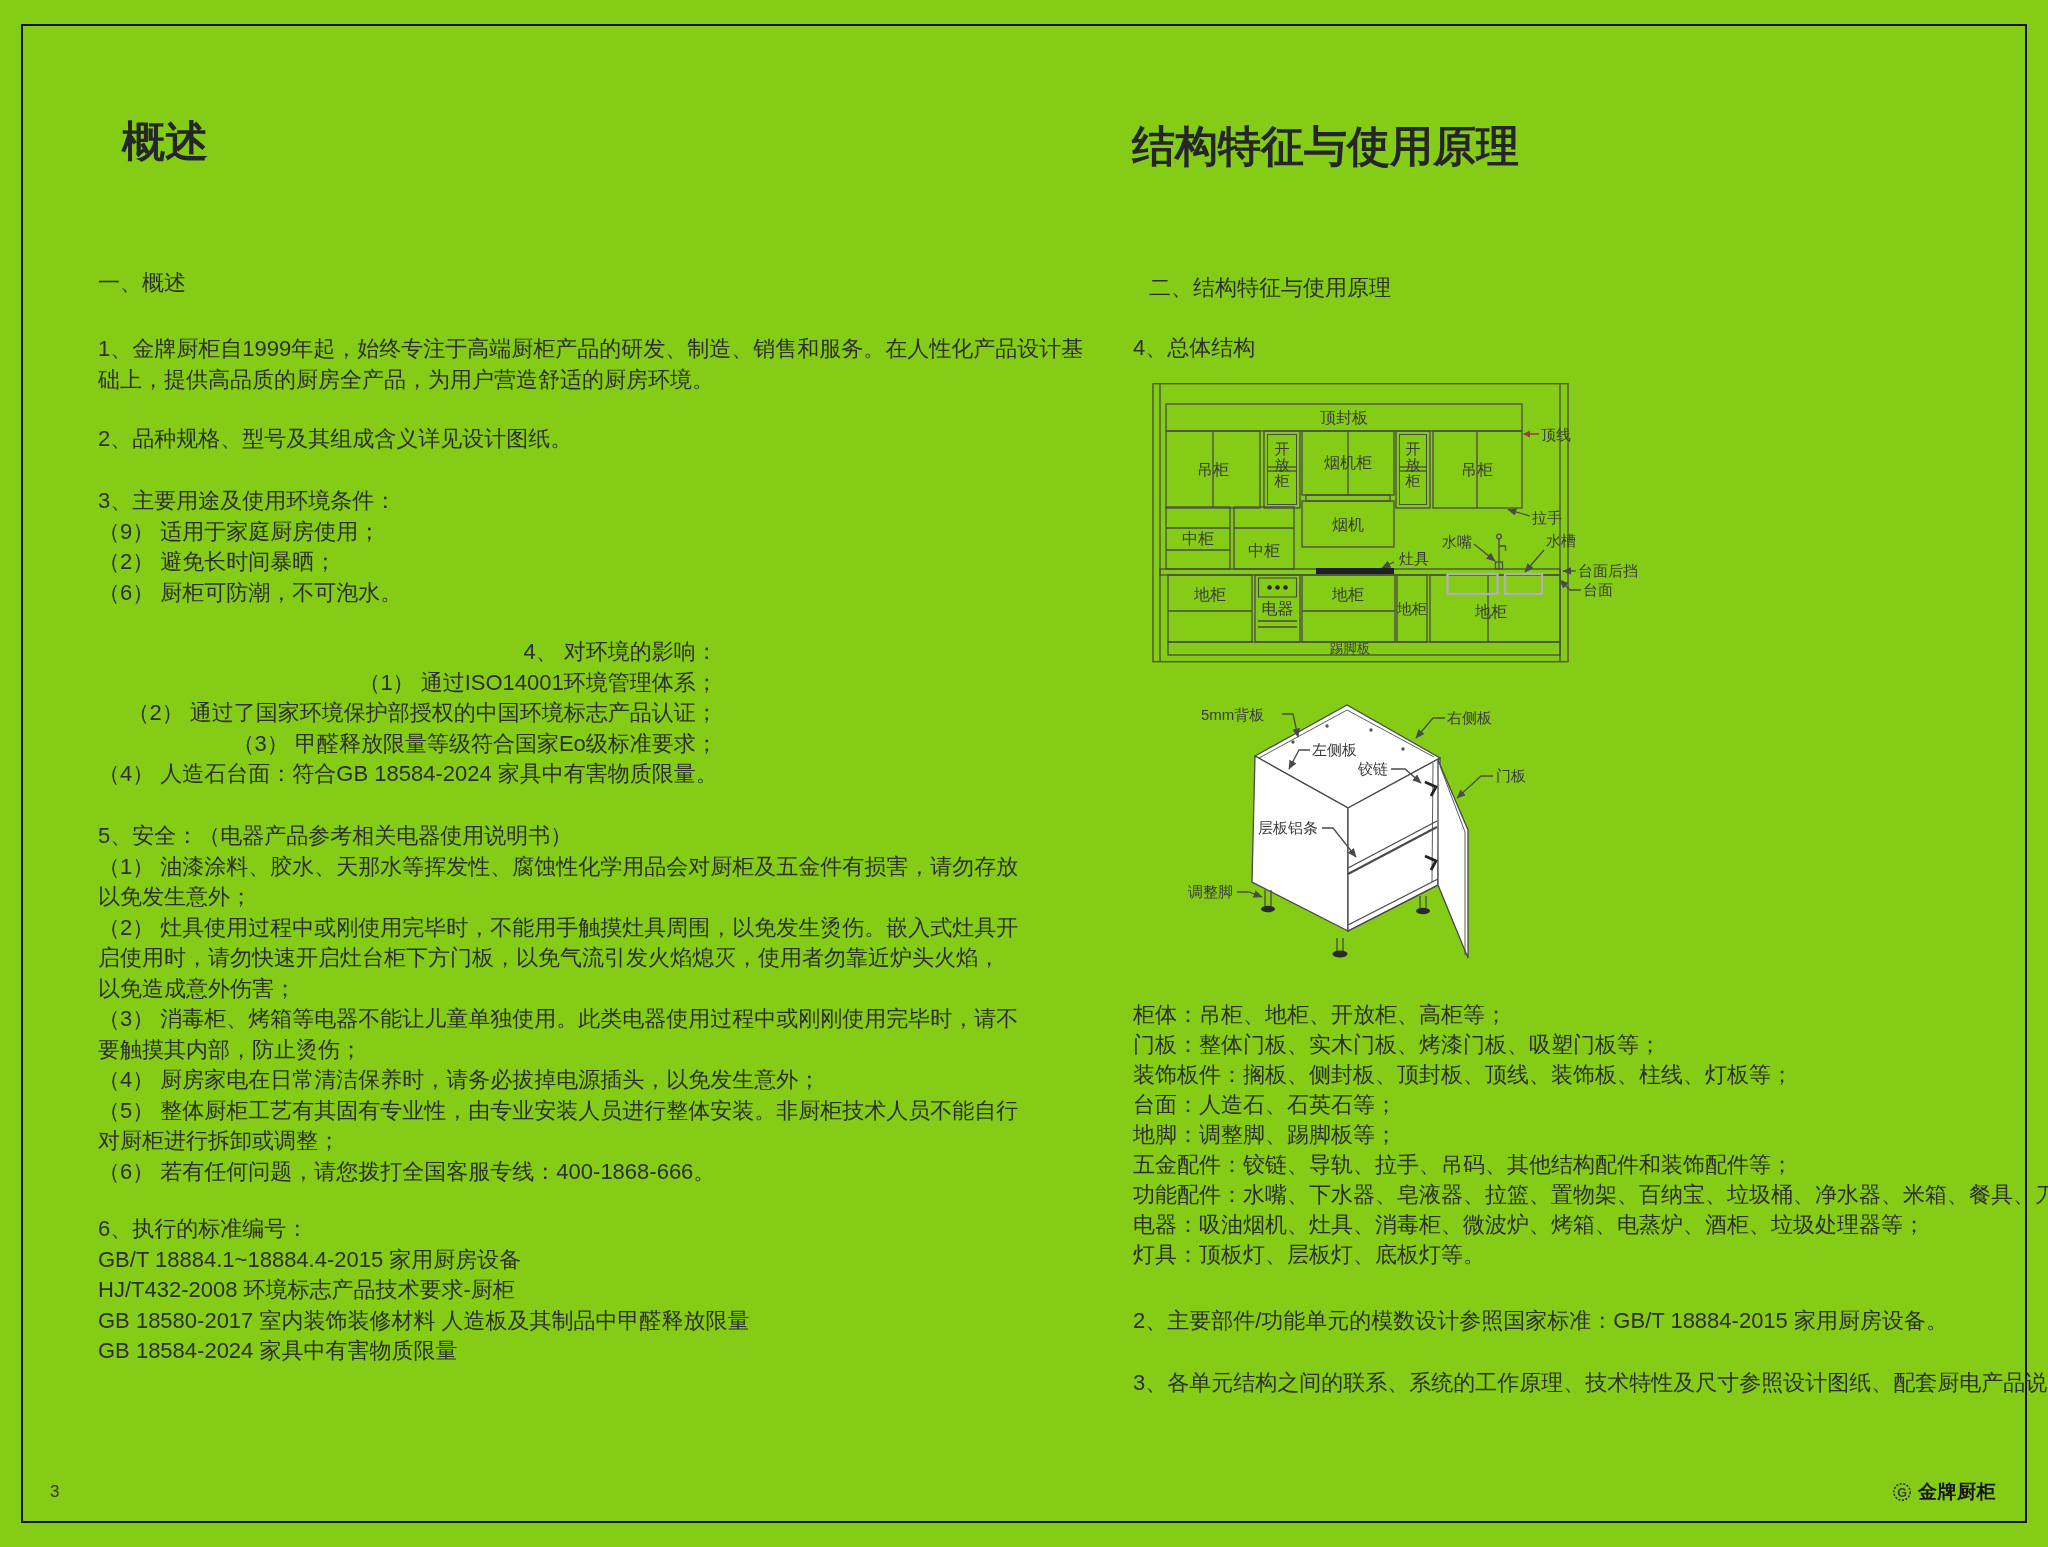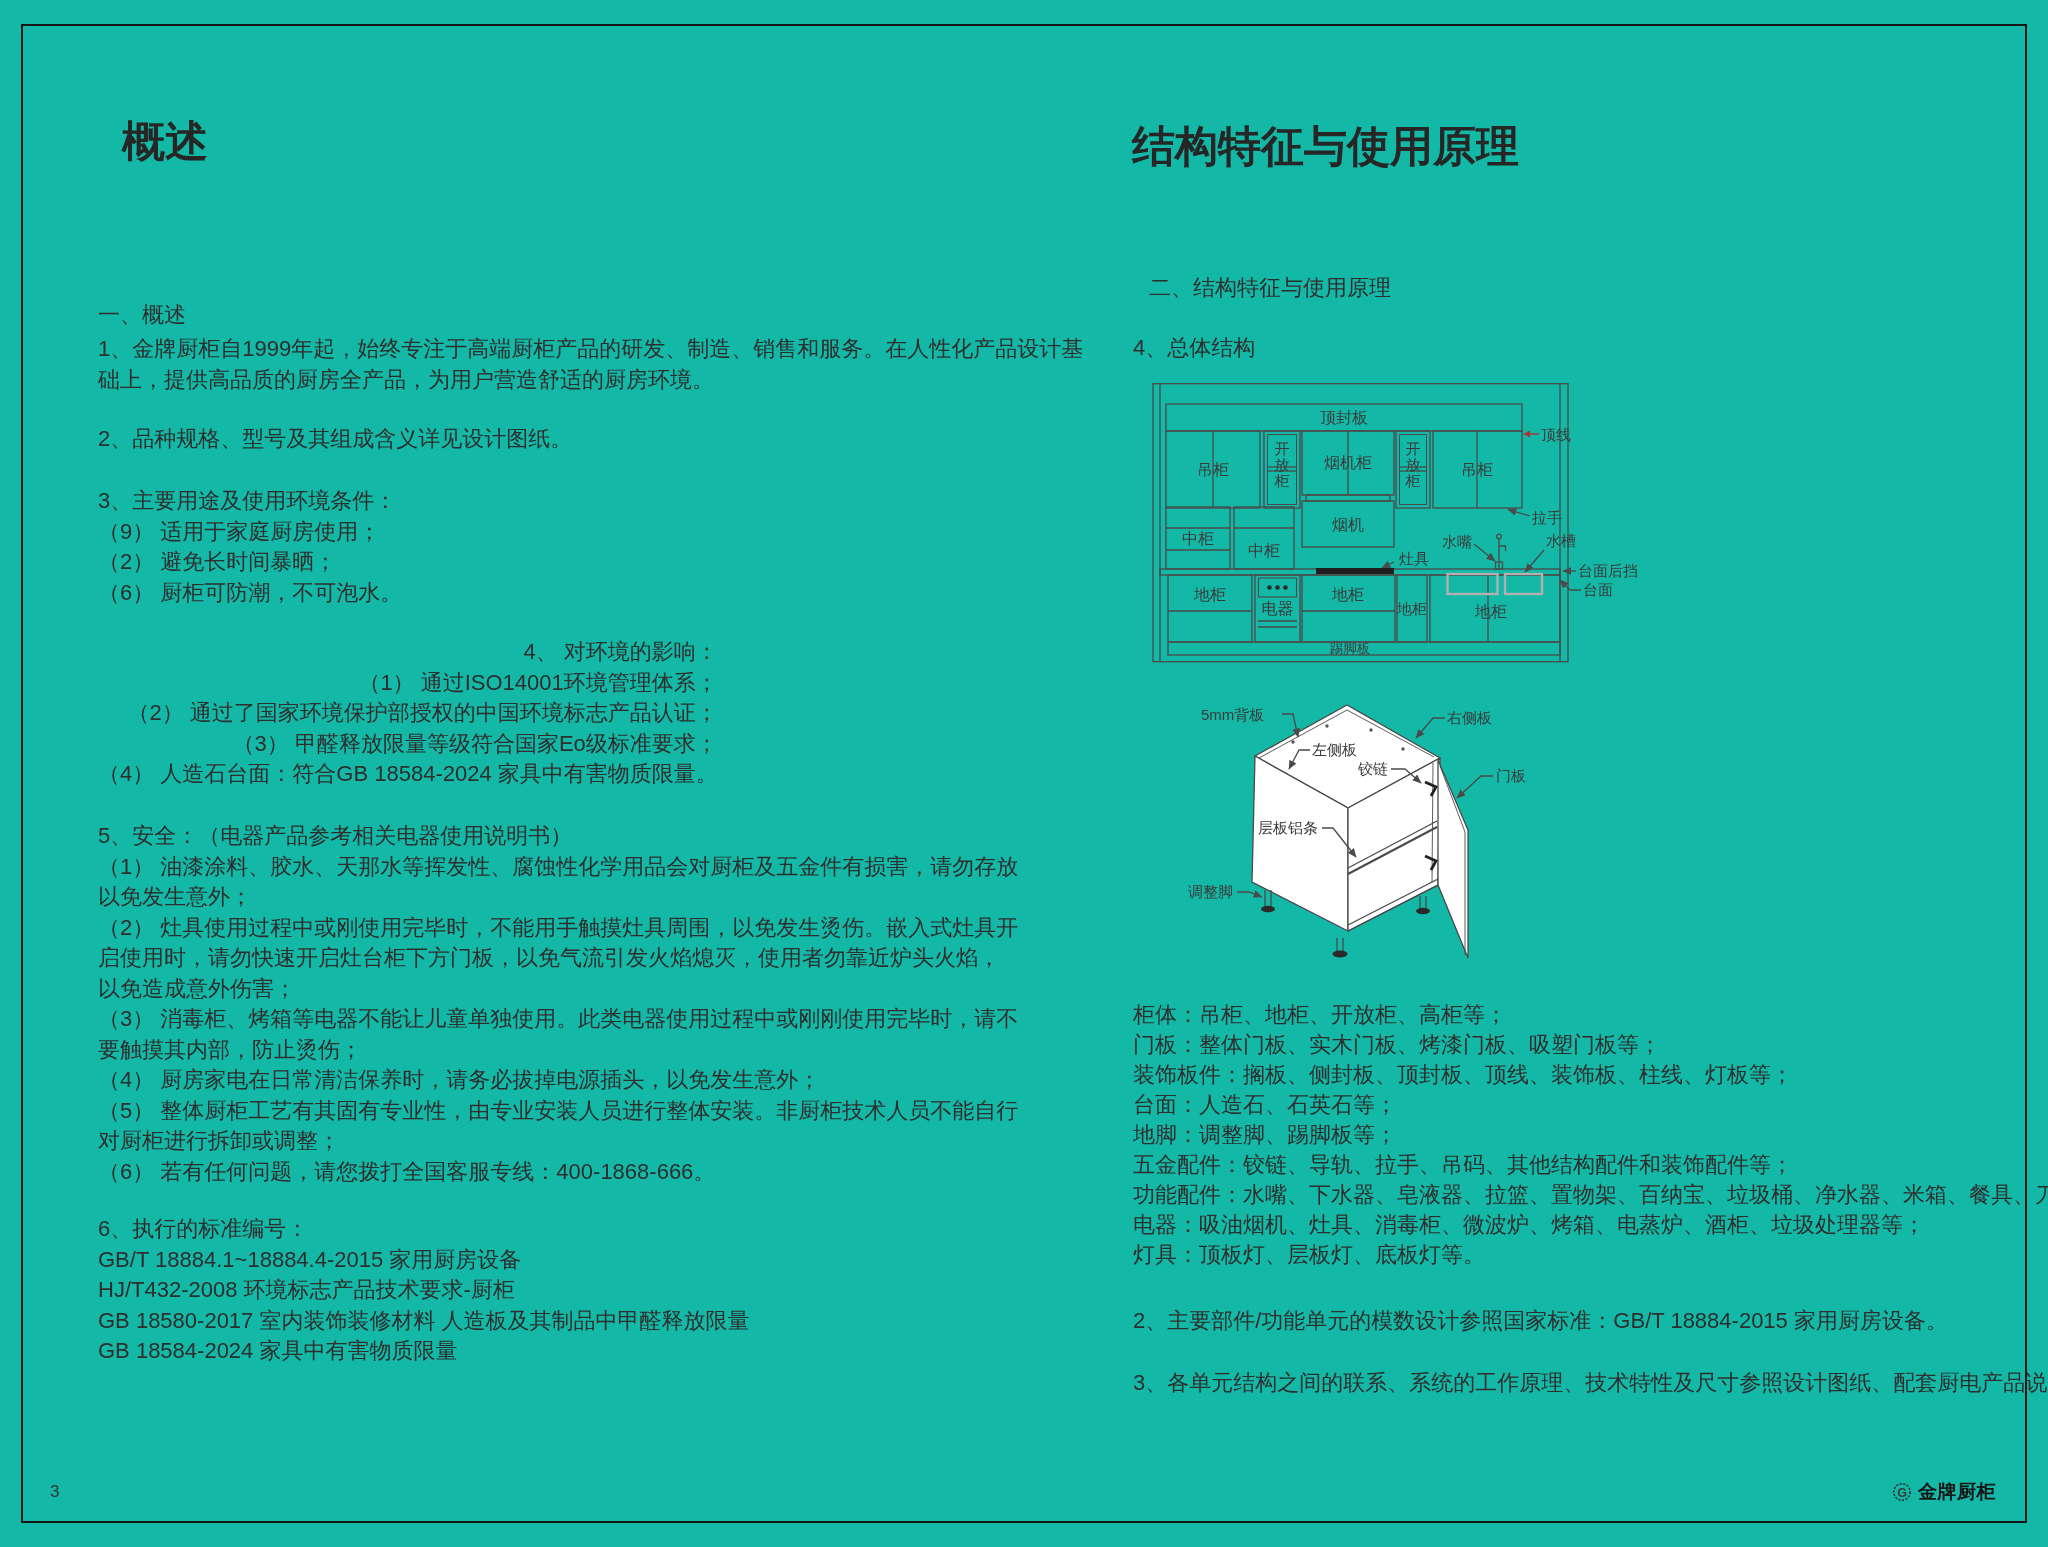--- a/index.html
+++ b/index.html
@@ -1,39 +1,39 @@
 <!DOCTYPE html>
 <html><head>
 <meta charset="utf-8">
 <style>
   * { margin:0; padding:0; box-sizing:border-box; }
   html,body { background:#e8e8e8; }
   .sheet {
-    position:relative; width:2048px; height:1547px; background:#14b8a6;
+    position:relative; width:2048px; height:1547px; background:#84cc16;
     font-family:"Liberation Sans","DejaVu Sans",sans-serif; color:#2e2e2e; overflow:hidden;
   }
   .frame { position:absolute; left:21px; top:24px; right:21px; bottom:24px; border:2px solid #151515; }
   .title { position:absolute; font-size:43px; line-height:1.1; color:#262626; white-space:nowrap; }
   .block { position:absolute; font-size:22px; line-height:30.5px; white-space:nowrap; color:#2e2e2e; }
   .block .ln { white-space:nowrap; }
   .comp { line-height:30px; }
   .pagenum { position:absolute; left:50px; top:1482px; font-size:17px; color:#333; }
   .brand { position:absolute; left:1890px; top:1479px; display:flex; align-items:center; gap:4px; color:#161616; }
   .brand .brand-text { font-size:19px; font-weight:600; letter-spacing:0.5px; }
   svg text { font-family:"Liberation Sans","DejaVu Sans",sans-serif; fill:#3a3a3a; }
   .diag { position:absolute; }
 </style>
 </head>
 <body>
 
 <div class="sheet">
   <div class="frame"></div>
 
   <h1 class="title" style="left:122px; top:118px;">概述</h1>
-  <div class="block" style="left:98px; top:268px;margin-top:32px;">一、概述</div>
+  <div class="block" style="left:98px; top:268px;">一、概述</div>
   <div class="block" style="left:98px; top:334px;">
       <div class="ln">1、金牌厨柜自1999年起，始终专注于高端厨柜产品的研发、制造、销售和服务。在人性化产品设计基</div>
       <div class="ln">础上，提供高品质的厨房全产品，为用户营造舒适的厨房环境。</div>
     </div>
   <div class="block" style="left:98px; top:424px;">2、品种规格、型号及其组成含义详见设计图纸。</div>
   <div class="block" style="left:98px; top:486px;">
       <div class="ln">3、主要用途及使用环境条件：</div>
       <div class="ln">（9） 适用于家庭厨房使用；</div>
       <div class="ln">（2） 避免长时间暴晒；</div>
       <div class="ln">（6） 厨柜可防潮，不可泡水。</div>

